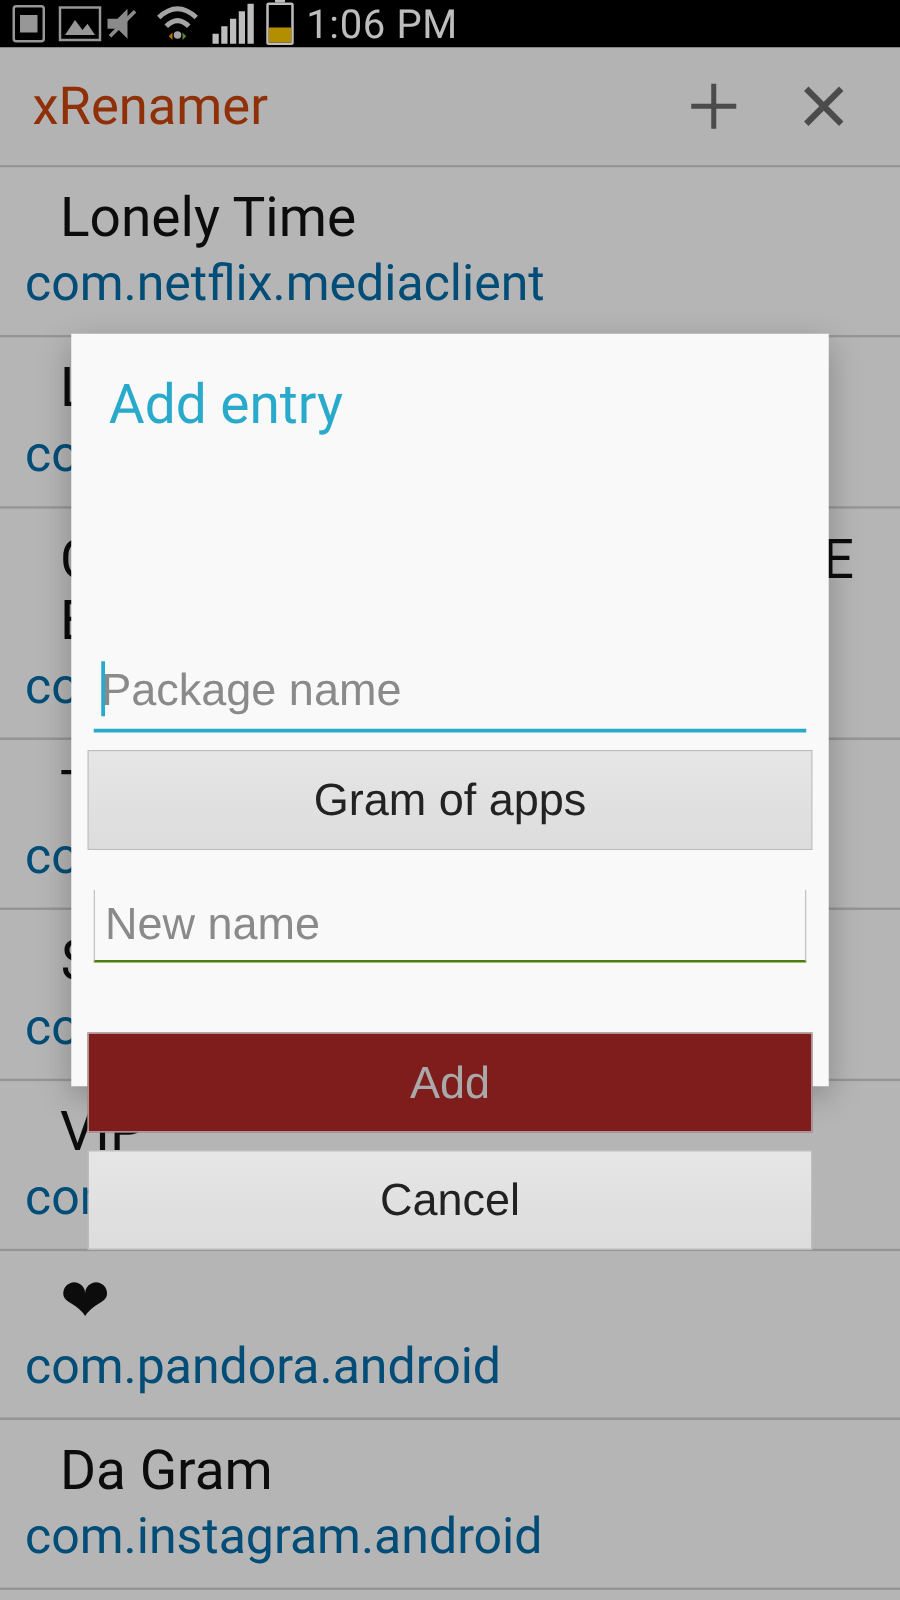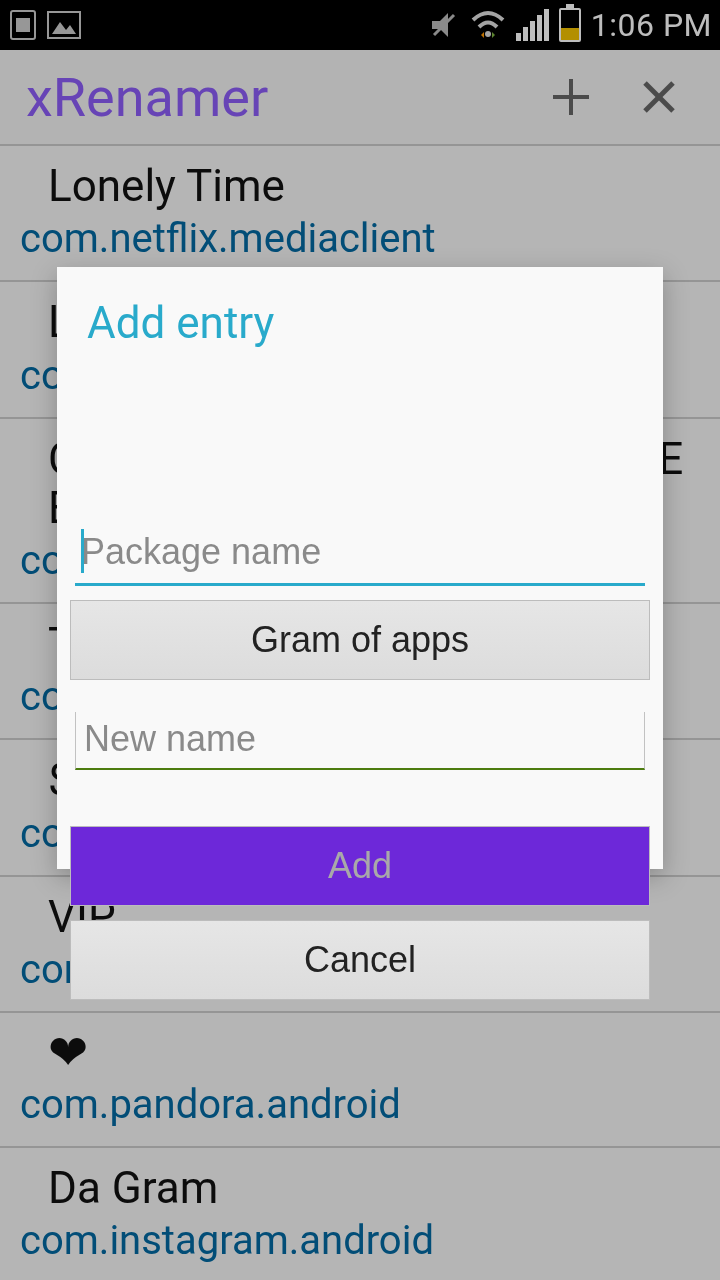--- a/index.html
+++ b/index.html
@@ -1,28 +1,28 @@
 <!DOCTYPE html>
 <html><head>
 <meta charset="utf-8">
 <style>
 * { box-sizing: border-box; margin: 0; padding: 0; }
 html, body { width: 720px; height: 1280px; overflow: hidden; font-family: Roboto, "Helvetica Neue", Arial, sans-serif; }
 body { position: relative; background: #f4f4f4; }
 
 
-.status-bar { height: 50px; background: #000; color: #fff; display: flex; align-items: center; justify-content: space-between; padding: 0 8px; font-size: 28px; }
+.status-bar { height: 38px; background: #000; color: #fff; display: flex; align-items: center; justify-content: flex-start; padding: 0 8px; font-size: 28px; }
 .status-left { display: flex; align-items: center; gap: 8px; }
 .status-right { display: flex; align-items: center; gap: 10px; }
 .ic { display: inline-flex; align-items: center; justify-content: center; }
 .time { color: #fff; font-size: 32px; letter-spacing: 0.5px; }
 
 
 .app-bar { height: 96px; background: #f2f2f2; border-bottom: 2px solid #c9c9c9; display: flex; align-items: center; padding: 0 26px; color: #333; }
-.app-title { font-size: 54px; flex: 1; color: #8b5cf6; }
+.app-title { font-size: 42px; flex: 1; color: #c2410c; }
 .app-icon { width: 70px; height: 70px; display: flex; align-items: center; justify-content: center; color: #555; margin-left: 18px; }
 
 
 .list { }
 .row { border-bottom: 2px solid #c9c9c9; padding: 16px 20px 18px 20px; background: #f4f4f4; }
 .row-title { font-size: 44px; color: #111; line-height: 1.12; margin-bottom: 4px; word-break: break-all; display:flex; align-items:center; gap:6px;margin-left:28px; }
 .row-sub { font-size: 40px; color: #0369a1; }
 
 
 .scrim { position: absolute; inset: 0; background: rgba(0,0,0,0.26); }
@@ -32,21 +32,21 @@
 .dialog-title { font-size: 44px; color: #29aacb; padding: 30px 30px 24px 30px; font-weight: 400; }
 .dialog-divider { height: 4px; background: #29aacb; margin: 0 0 0 0; }
 .dialog-body { flex: 1; display: flex; flex-direction: column; padding: 0 8px 2px 8px; }
 
 .field-wrap { margin: 150px 10px 0 10px; position: relative; }
 .text-input { width: 100%; border: none; border-bottom: 3px solid #29aacb; background: transparent; font-size: 36px; color: #222; padding: 8px 2px 10px 6px; outline: none; }
 .text-input::placeholder { color: #8a8a8a; }
 .caret { position: absolute; left: 6px; top: 6px; width: 3px; height: 44px; background: #29aacb; }
 
 .btn { display: block; width: calc(100% - 10px); margin: 14px 5px 0 5px; height: 80px; border: 1px solid #bcbcbc; background: linear-gradient(#e6e6e6, #dcdcdc); font-size: 36px; color: #222; cursor: pointer; }
-.btn-disabled { color: #a9a9a9; background: #6d28d9; }
+.btn-disabled { color: #a9a9a9; background: #7f1d1d; }
 
 .field-wrap2 { margin: 32px 10px 0 10px; }
 .text-input2 { width: 100%; border: none; border-bottom: 2px solid #4d7c0f; border-left: 1px solid #c2c2c2; border-right: 1px solid #c2c2c2; border-top: none; background: transparent; font-size: 36px; color: #222; padding: 8px 2px 10px 8px; outline: none; height:58px; border-radius:0; }
 .text-input2::placeholder { color: #8a8a8a; }
 
 .btn-row { margin-top: 42px; }
 
 
 .battery { width: 22px; height: 34px; border: 2px solid #fff; position: relative; border-radius: 2px; display: inline-block; }
 .battery::before { content: ""; position: absolute; top: -6px; left: 5px; width: 8px; height: 4px; background: #fff; }

